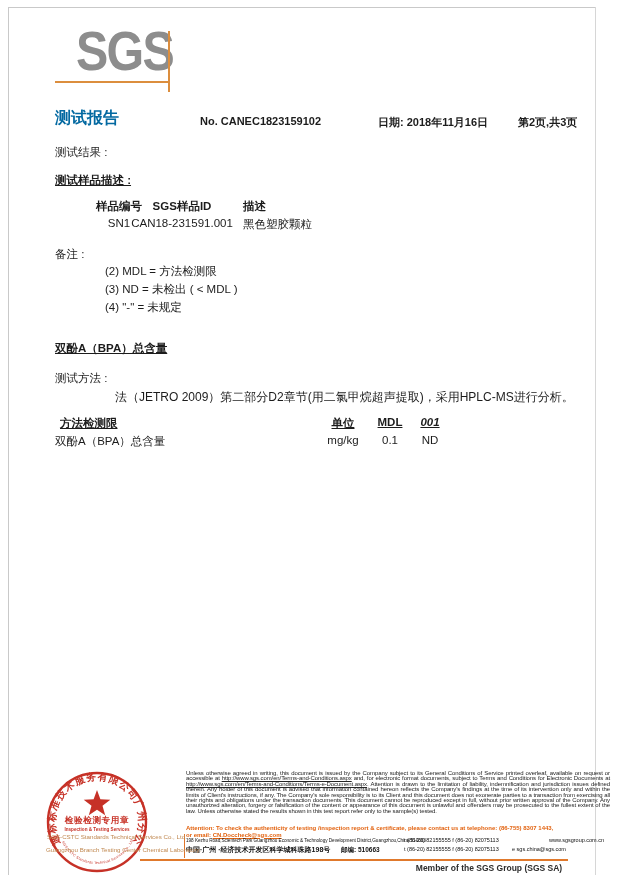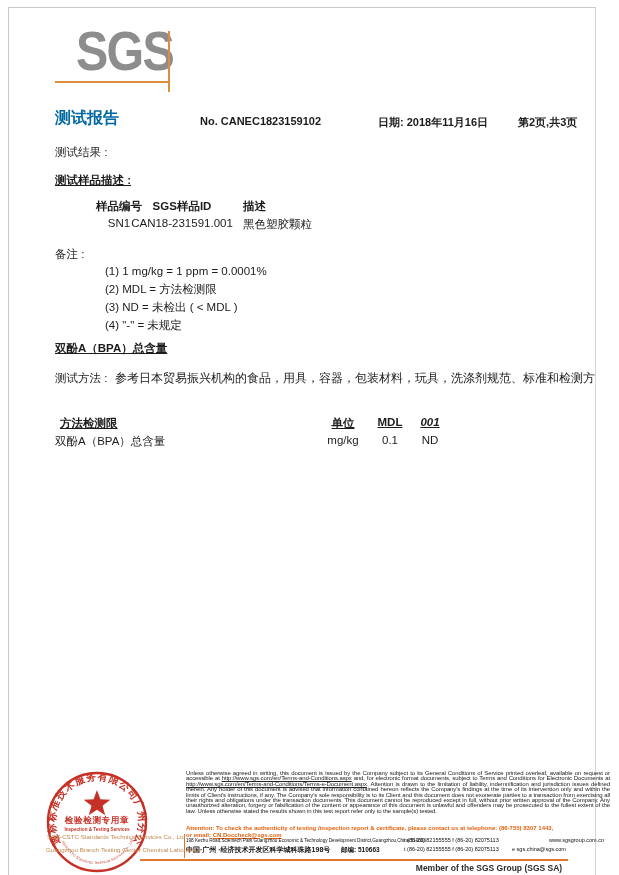--- a/index.html
+++ b/index.html
@@ -85,30 +85,29 @@
 
   <div class="abs thead s-col1">样品编号</div>
   <div class="abs thead s-col2">SGS样品ID</div>
   <div class="abs thead s-col3">描述</div>
   <div class="abs trow1 s-col1">SN1</div>
   <div class="abs trow1 s-col2">CAN18-231591.001</div>
   <div class="abs trow1 s-col3">黑色塑胶颗粒</div>
 
   <div class="abs notes-label">备注 :</div>
   <div class="abs notes">
-    <div>(1) 1 mg/kg = 1 ppm = 0.0001%</div>
     <div>(2) MDL = 方法检测限</div>
     <div>(3) ND = 未检出 ( &lt; MDL )</div>
     <div>(4) "-" = 未规定</div>
   </div>
 
   <div class="abs bpa-heading">双酚A（BPA）总含量</div>
 
   <div class="abs method-label">测试方法 :</div>
-  <div class="abs method-line m1">参考日本贸易振兴机构的食品，用具，容器，包装材料，玩具，洗涤剂规范、标准和检测方</div>
+  <div class="abs method-line m2">法（JETRO 2009）第二部分D2章节(用二氯甲烷超声提取)，采用HPLC-MS进行分析。</div>
 
   <div class="abs rhead r-item">方法检测限</div>
   <div class="abs rhead r-unit">单位</div>
   <div class="abs rhead r-mdl">MDL</div>
   <div class="abs rhead rhead-001 r-001">001</div>
   <div class="abs rrow r-item-row">双酚A（BPA）总含量</div>
   <div class="abs rrow r-unit">mg/kg</div>
   <div class="abs rrow r-mdl">0.1</div>
   <div class="abs rrow r-001">ND</div>
 

